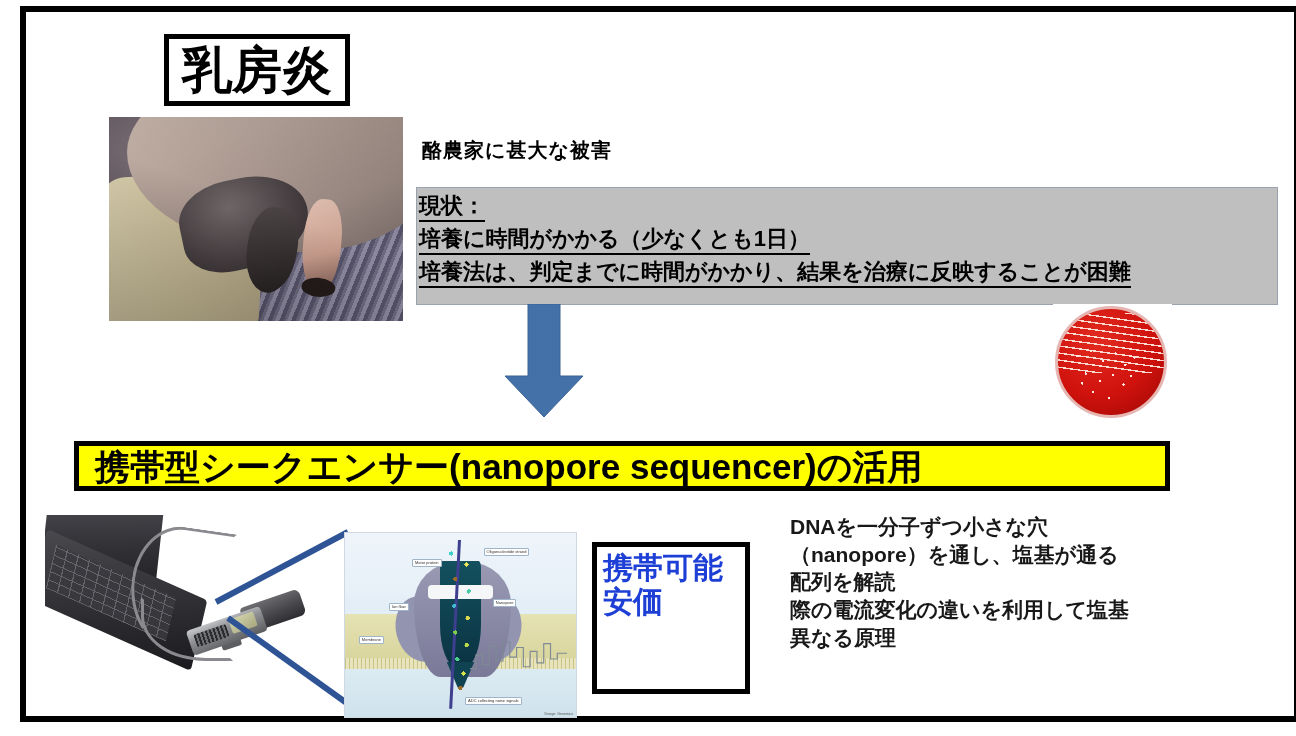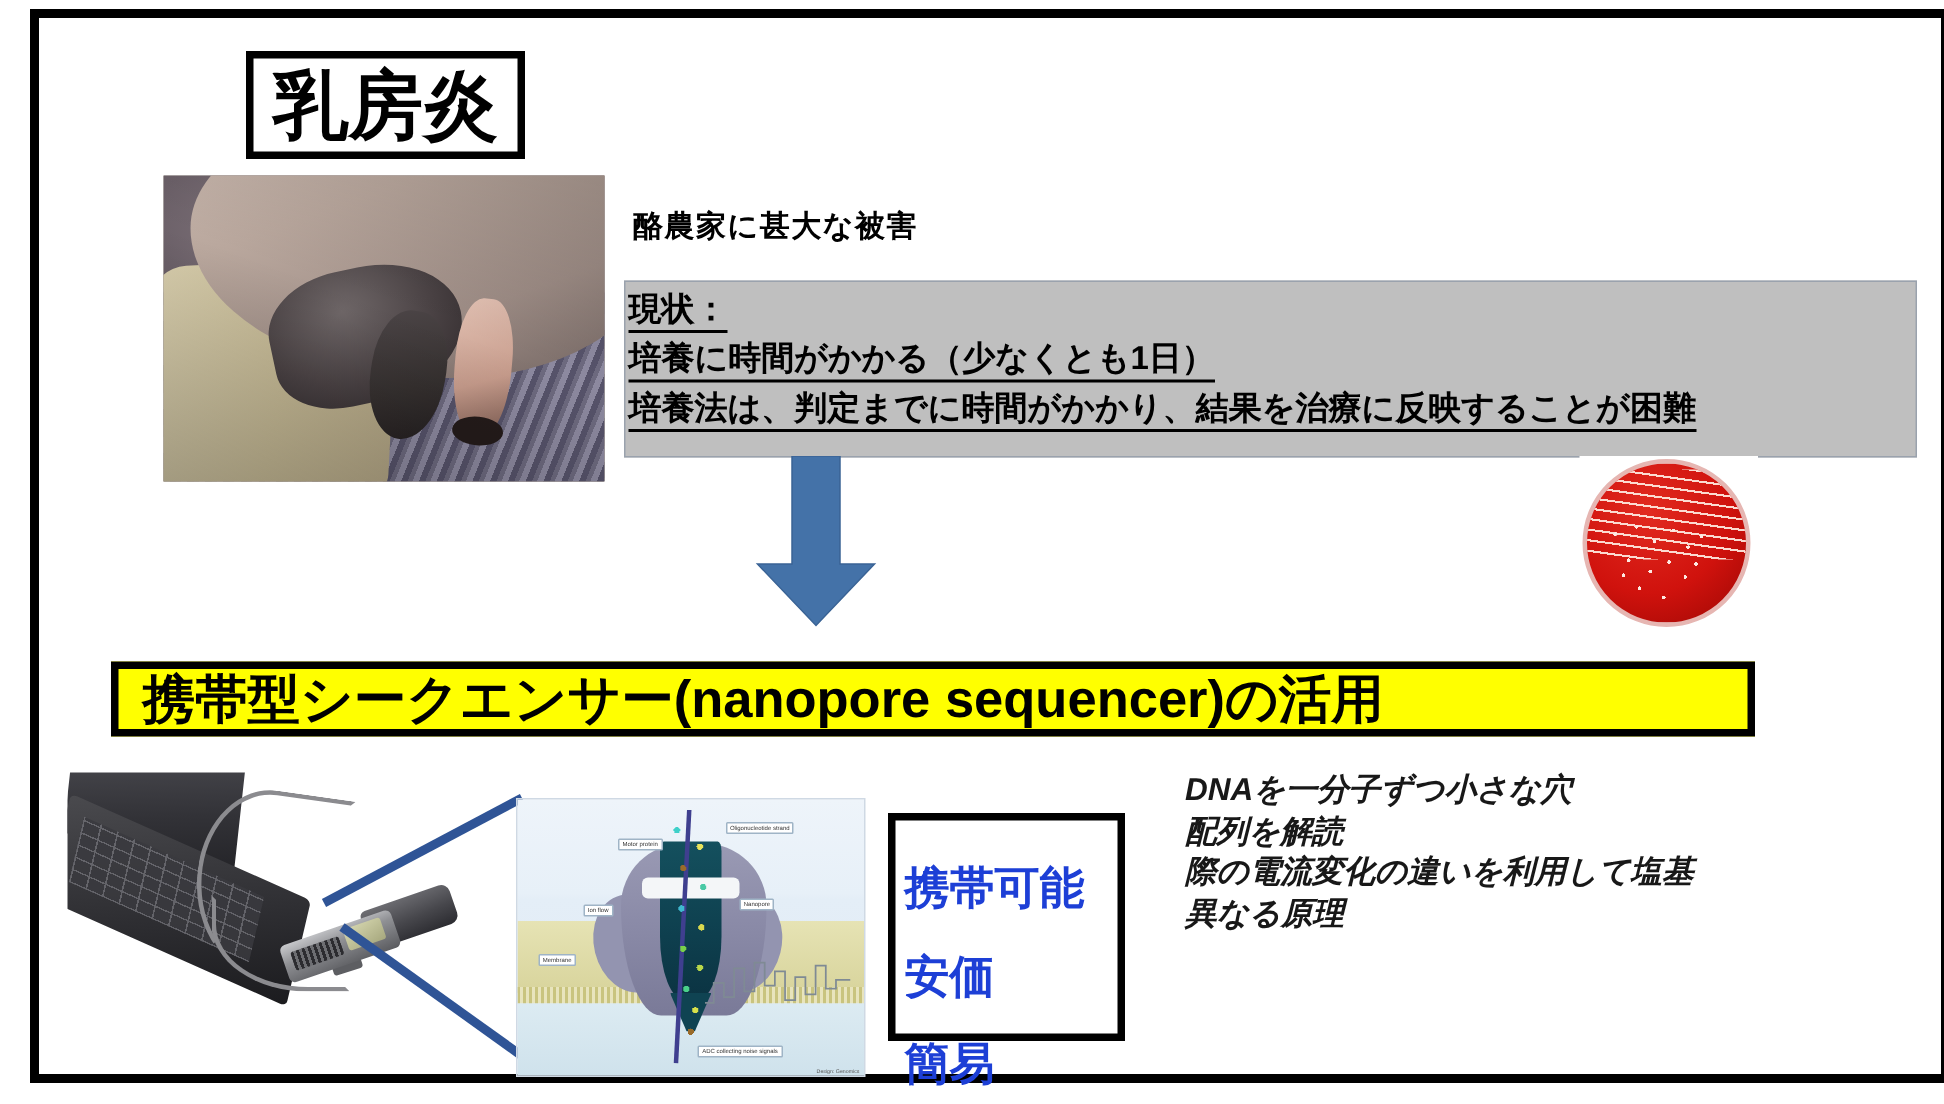--- a/index.html
+++ b/index.html
@@ -306,30 +306,30 @@
   }
 
   
   #features-box{
     position:absolute;left:580px;top:542px;width:158px;height:152px;
     border:5px solid #000000;background:#ffffff;box-sizing:border-box;
     padding:4px 0 0 6px;
   }
   #features-box .line{
     font-size:30px;font-weight:bold;color:#1d3fd6;
-    line-height:1.12;white-space:nowrap;display:block;margin-top:25px;
+    line-height:1.12;white-space:nowrap;display:block;
   }
 
   
   #description{
     position:absolute;left:778px;top:513px;width:450px;
   }
   #description .line{
     font-size:21px;font-weight:bold;color:#181818;
-    line-height:1.32;white-space:nowrap;display:block;font-style:italic;
+    line-height:1.32;white-space:nowrap;display:block;
   }
 </style>
 </head>
 <body>
 
 <div id="slide">
 
   <div class="slide-border"></div>
 
   <div id="title-box">
@@ -412,23 +412,23 @@
     <div class="lbl" style="left:19%;top:38%;">Ion  flow</div>
     <div class="lbl" style="left:64%;top:36%;">Nanopore</div>
     <div class="lbl" style="left:6%;top:56%;">Membrane</div>
     <div class="lbl" style="left:52%;top:89%;">ADC collecting noise signals</div>
     <div class="credit">Design: Genomics</div>
   </div>
 
   <div id="features-box">
     <span class="line">携帯可能</span>
     <span class="line">安価</span>
-    <span class="line">簡易</span>
   </div>
 
   <div id="description">
     <span class="line">DNAを一分子ずつ小さな穴</span>
+    <span class="line">（nanopore）を通し、塩基が通る</span>
     <span class="line">配列を解読</span>
     <span class="line">際の電流変化の違いを利用して塩基</span>
     <span class="line">異なる原理</span>
   </div>
 
 </div>
 
 </body></html>

